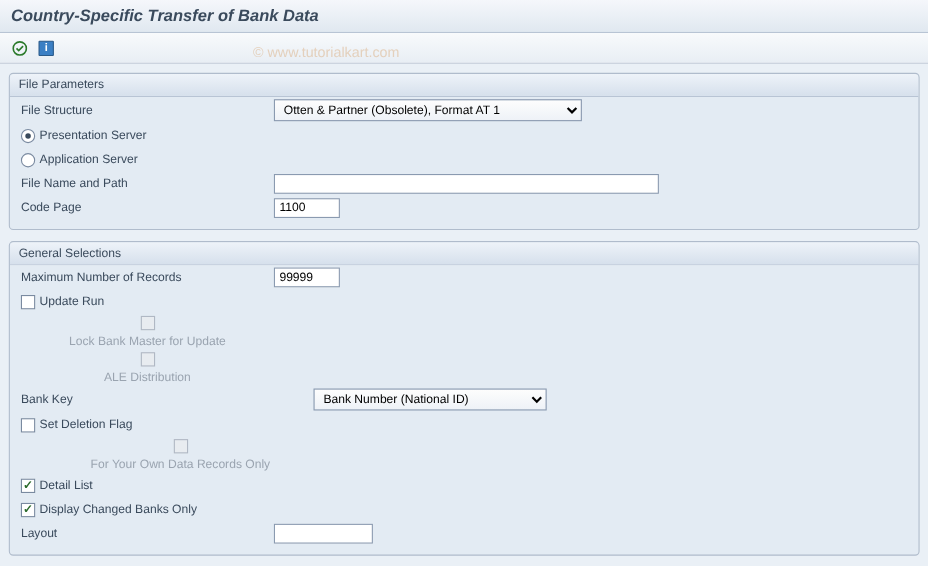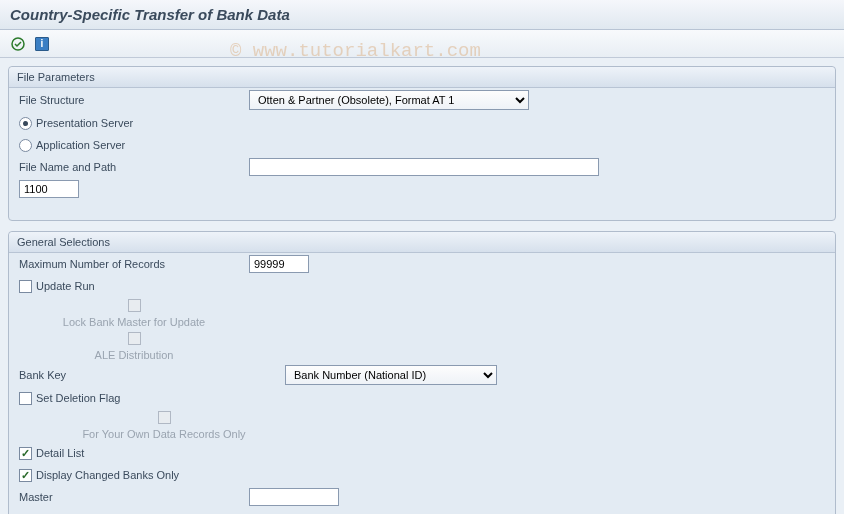--- a/index.html
+++ b/index.html
@@ -53,37 +53,37 @@
       font-size: 10px;
       line-height: 12px;
       text-align: center;
       border-radius: 1px;
     }
     .watermark {
       position: absolute;
       top: 40px;
       left: 230px;
       color: rgba(220, 180, 140, 0.55);
-      font-size: 19px;
-      font-family: Liberation Mono, monospace;
+      font-size: 13px;
+      font-family: Liberation Sans, sans-serif;
       pointer-events: none;
       z-index: 100;
     }
     .content {
       padding: 8px;
       background: #eaf0f6;
       height: calc(100% - 60px);
       overflow: auto;
     }
     .group-box {
       border: 1px solid #b0bccc;
       border-radius: 4px;
       background: #e3ebf3;
       margin-bottom: 10px;
-      padding-bottom: 20px;
+      padding-bottom: 8px;
     }
     .group-header {
       background: linear-gradient(to bottom, #eef3f9 0%, #d6e0ec 100%);
       border-bottom: 1px solid #b8c4d4;
       border-radius: 4px 4px 0 0;
       padding: 4px 8px;
       color: #3a4a5c;
       font-size: 11px;
     }
     .form-row {
@@ -183,20 +183,21 @@
         <span>Application Server</span>
       </div>
     </div>
 
     <div class="form-row">
       <div class="form-label">File Name and Path</div>
       <input type="text" class="input-wide" value="" style="">
     </div>
 
     <div class="form-row">
+      <div class="form-label">Code Page</div>
       <input type="text" class="input-small" value="1100" style="">
     </div>
   </div>
 
   <div class="group-box">
     <div class="group-header">General Selections</div>
 
     <div class="form-row">
       <div class="form-label">Maximum Number of Records</div>
       <input type="text" class="input-small" value="99999" style="">
@@ -253,18 +254,18 @@
     </div>
 
     <div class="form-row">
       <div class="form-label">
         <span class="checkbox checked"></span>
         <span>Display Changed Banks Only</span>
       </div>
     </div>
 
     <div class="form-row">
-      <div class="form-label">Master</div>
+      <div class="form-label">Layout</div>
       <input type="text" class="input-med" value="" style="">
     </div>
   </div>
 
 </div>
 
 </body></html>

